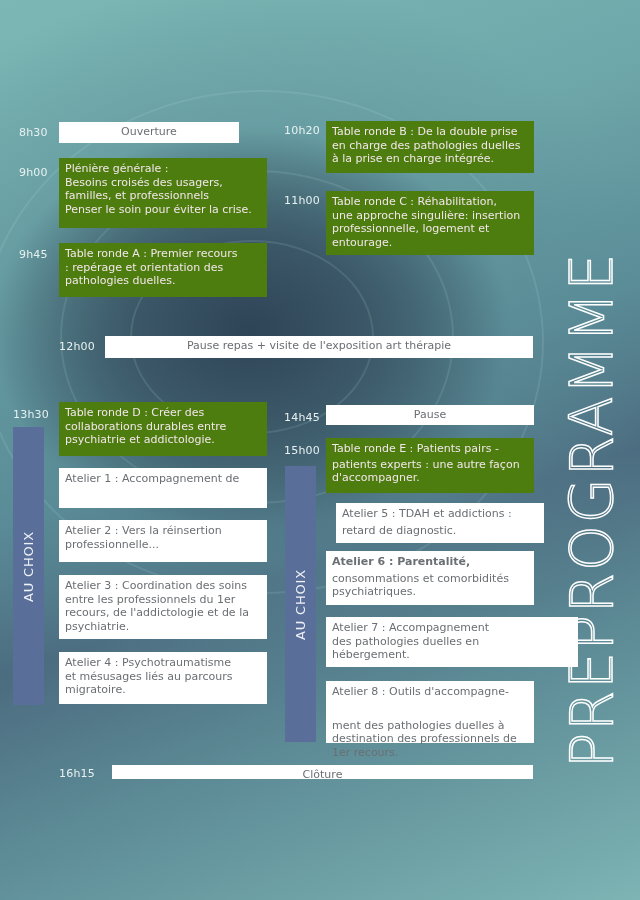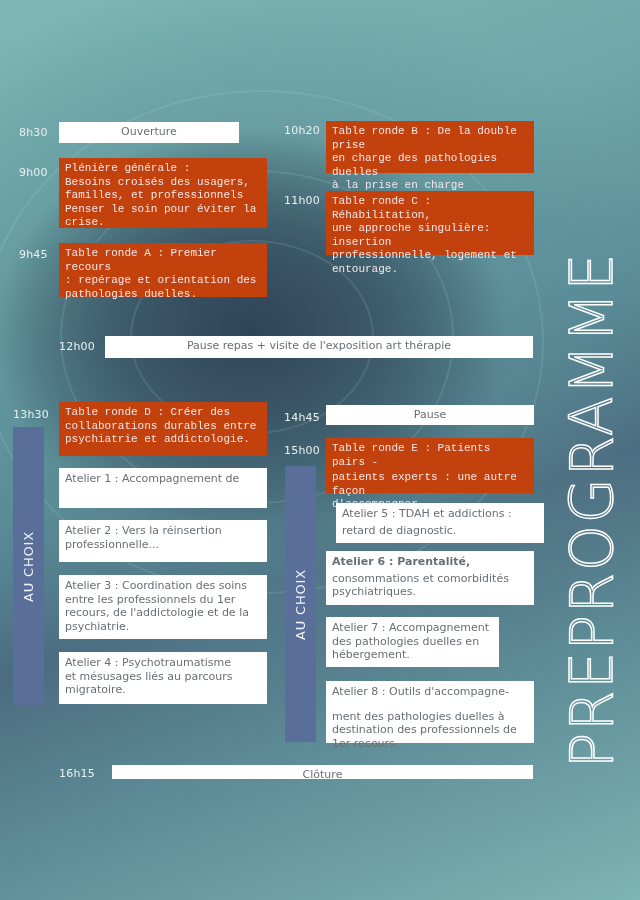--- a/index.html
+++ b/index.html
@@ -15,21 +15,21 @@
     position: absolute; border-radius: 50%; border: 2px solid rgba(200,235,235,0.12);
     pointer-events: none;
   }
   .time {
     position: absolute; color: #e8f1f2; font-size: 11px; letter-spacing: 0.2px;
   }
   .box {
     position: absolute; box-sizing: border-box; font-size: 11px; line-height: 13.5px;
     padding: 4px 6px;
   }
-  .red { background: #c2410c; color: #f3e6ea; font-family: Liberation Mono, monospace; }
+  .red { background: #4d7c0f; color: #f3e6ea; }
   .white { background: #ffffff; color: #6a6f73; }
   .center { text-align: center; padding: 3px 6px; }
   .choix {
     position: absolute; background: #596e98; box-sizing: border-box;
     display: flex; align-items: center; justify-content: center;
   }
   .choix span {
     transform: rotate(-90deg); white-space: nowrap; color: #eef1f7;
     font-size: 13px; letter-spacing: 0.8px;
   }
@@ -137,27 +137,27 @@
 </div>
 <div class="box white" style="left:326px;top:503px;width:208px;height:40px;margin-left:10px;">
   <span class="line" style="margin-bottom:3px;">Atelier 5 : TDAH et addictions :</span>
   <span class="line">retard de diagnostic.</span>
 </div>
 <div class="box white" style="left:326px;top:551px;width:208px;height:54px;">
   <span class="line" style="margin-bottom:3px;font-weight:bold;">Atelier 6 : Parentalité,</span>
   <span class="line">consommations et comorbidités</span>
   <span class="line">psychiatriques.</span>
 </div>
-<div class="box white" style="left:326px;top:617px;width:173px;height:50px;">
+<div class="box white" style="left:326px;top:617px;width:252px;height:50px;">
   <span class="line">Atelier 7 : Accompagnement</span>
   <span class="line">des pathologies duelles en</span>
   <span class="line">hébergement.</span>
 </div>
 <div class="box white" style="left:326px;top:681px;width:208px;height:62px;">
-  <span class="line" style="margin-bottom:11px;">Atelier 8 : Outils d'accompagne-</span>
+  <span class="line" style="margin-bottom:20px;">Atelier 8 : Outils d'accompagne-</span>
   <span class="line">ment des pathologies duelles à</span>
   <span class="line">destination des professionnels de</span>
   <span class="line">1er recours.</span>
 </div>
 
 <div class="time" style="left:59px;top:767px;">16h15</div>
 <div class="box white center" style="left:112px;top:765px;width:421px;height:14px;">
   <span class="line">Clôture</span>
 </div>
 

